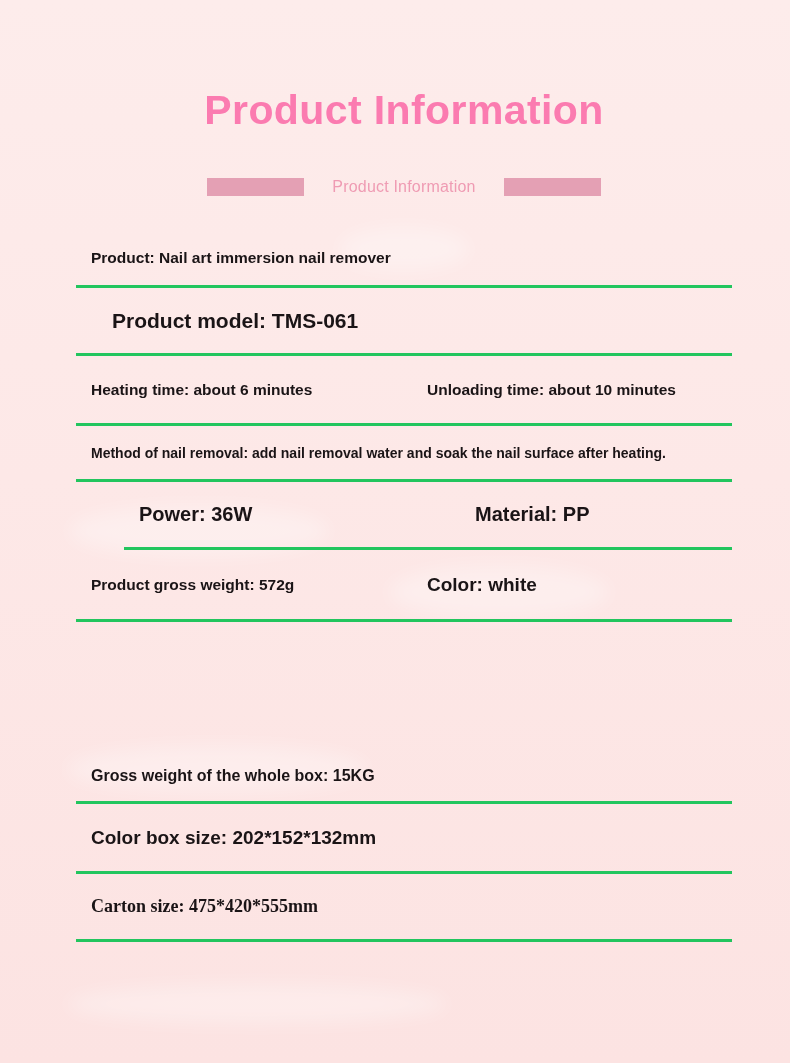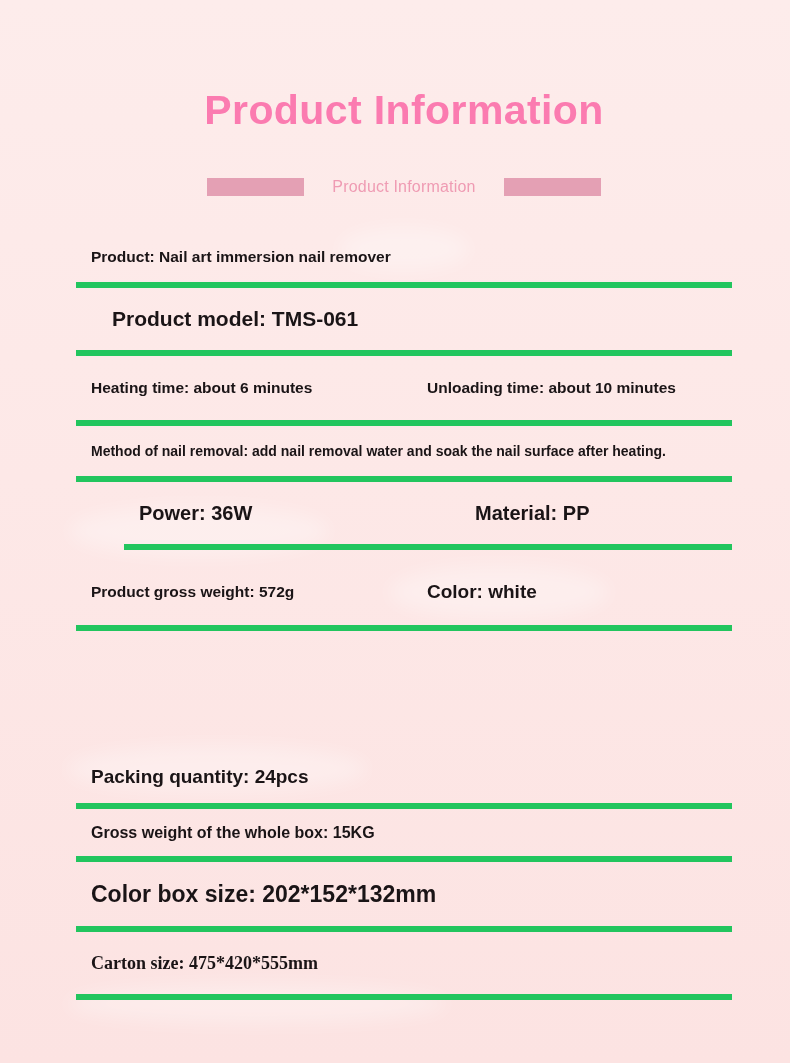--- a/index.html
+++ b/index.html
@@ -72,21 +72,21 @@
     left: 58px;
     width: 674px;
   }
 
   .spec-table.block-a { top: 213px; }
   .spec-table.block-b { top: 733px; }
 
   .spec-row {
     display: flex;
     align-items: center;
-    border-bottom: 6px solid #22c55e;
+    border-bottom: 3px solid #22c55e;
     padding-left: 6px;
   }
 
   .spec-cell {
     color: #1a1416;
     font-weight: bold;
     white-space: nowrap;
   }
 
   .spec-cell.col1 { width: 336px; flex: none; }
@@ -102,32 +102,32 @@
 
   .r-time          { height: 70px; }
   .r-time .spec-cell          { font-size: 15.5px; }
 
   .r-method        { height: 56px; }
   .r-method .spec-cell        { font-size: 14px; }
 
   .r-power         { height: 68px; margin-left: 48px; }
   .r-power .spec-cell         { font-size: 20px; }
 
-  .r-weight        { height: 72px; margin-top: 9px; }
+  .r-weight        { height: 72px; }
   .r-weight .col1             { font-size: 15.5px; }
   .r-weight .col2             { font-size: 19px; }
 
   .r-packing       { height: 58px; }
   .r-packing .spec-cell       { font-size: 19px; }
 
   .r-boxweight     { height: 53px; }
   .r-boxweight .spec-cell     { font-size: 16px; }
 
   .r-colorbox      { height: 70px; }
-  .r-colorbox .spec-cell      { font-size: 23px; }
+  .r-colorbox .spec-cell      { font-size: 19px; }
 
   .r-carton        { height: 68px; font-family: Liberation Serif, serif; }
   .r-carton .spec-cell        { font-size: 18px; }
 </style>
 </head>
 <body>
 
 <div class="watermark wm1"></div>
 <div class="watermark wm2"></div>
 <div class="watermark wm3"></div>
@@ -170,23 +170,20 @@
 
   <div class="spec-row r-weight">
     <div class="spec-cell col1">Product gross weight: 572g</div>
     <div class="spec-cell col2">Color: white</div>
   </div>
 
 </div>
 
 <div class="spec-table block-b">
 
-  <div class="spec-row r-packing">
-    <div class="spec-cell full">Packing quantity: 24pcs</div>
-  </div>
 
   <div class="spec-row r-boxweight">
     <div class="spec-cell full">Gross weight of the whole box: 15KG</div>
   </div>
 
   <div class="spec-row r-colorbox">
     <div class="spec-cell full">Color box size: 202*152*132mm</div>
   </div>
 
   <div class="spec-row r-carton">

